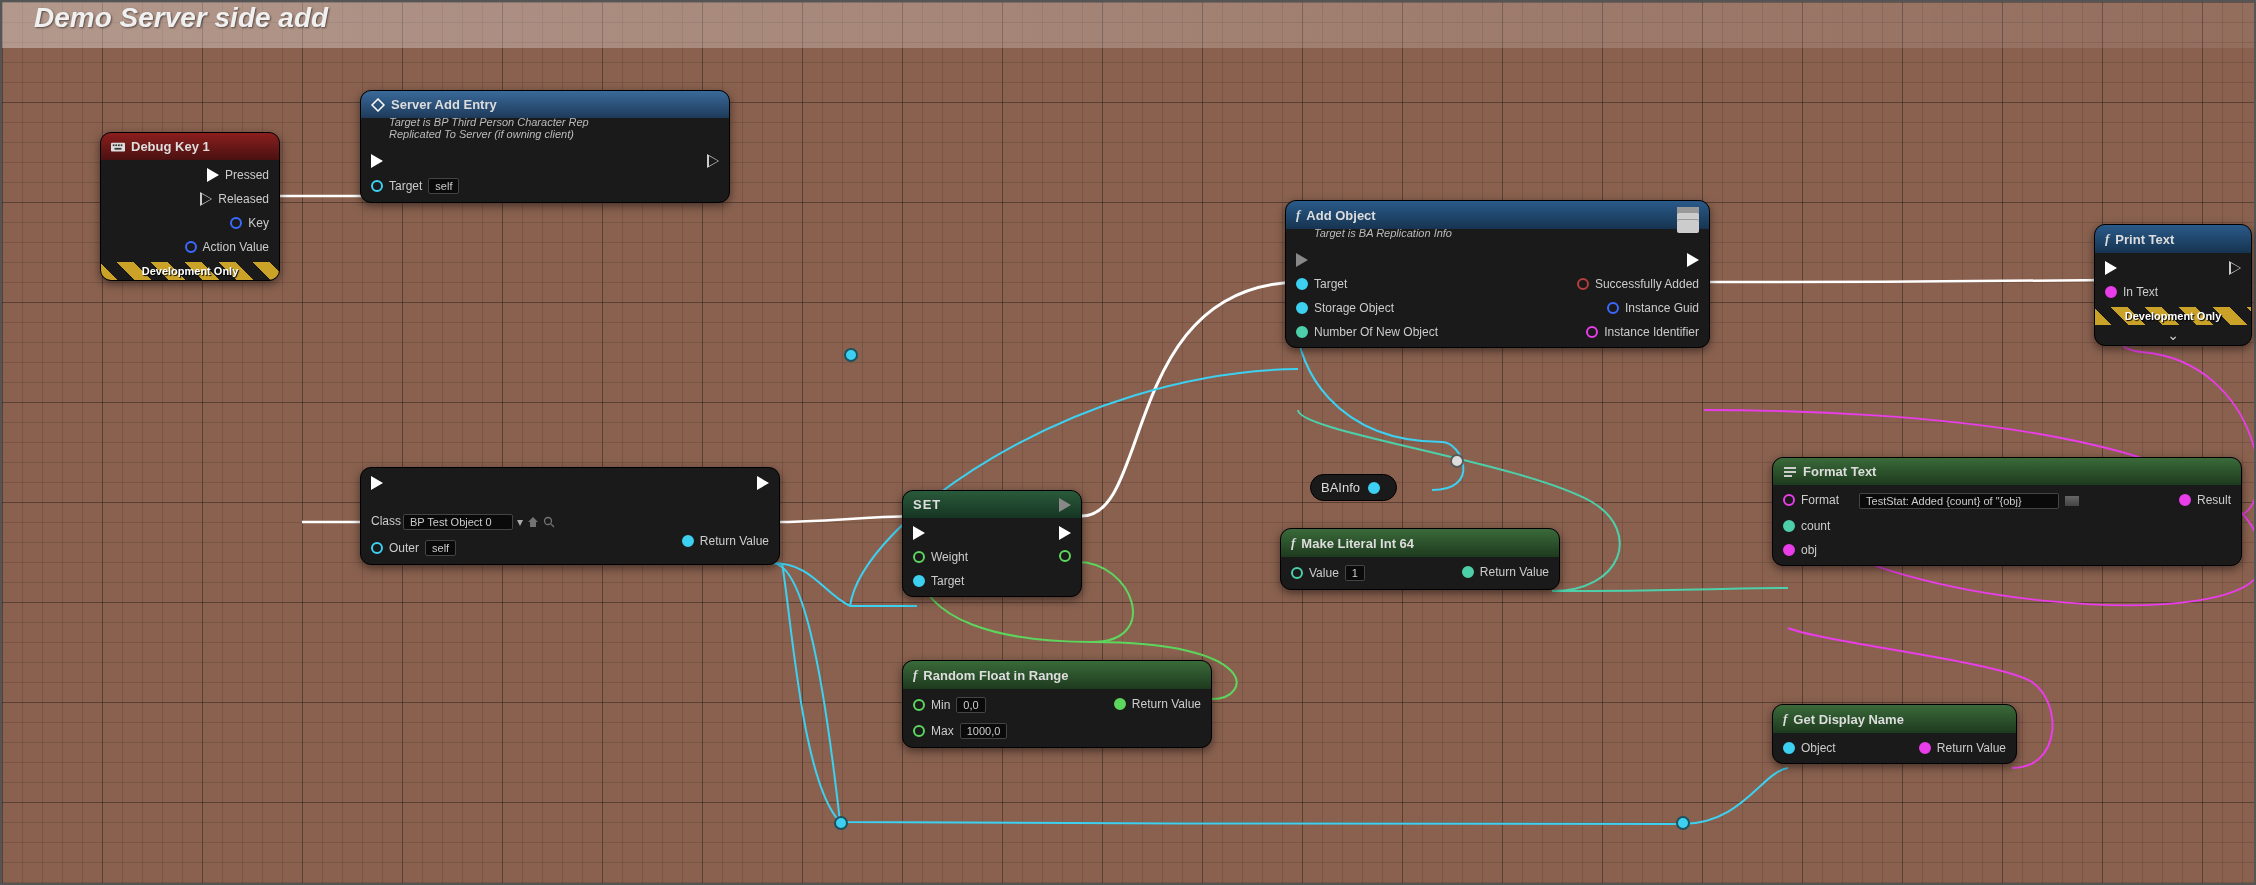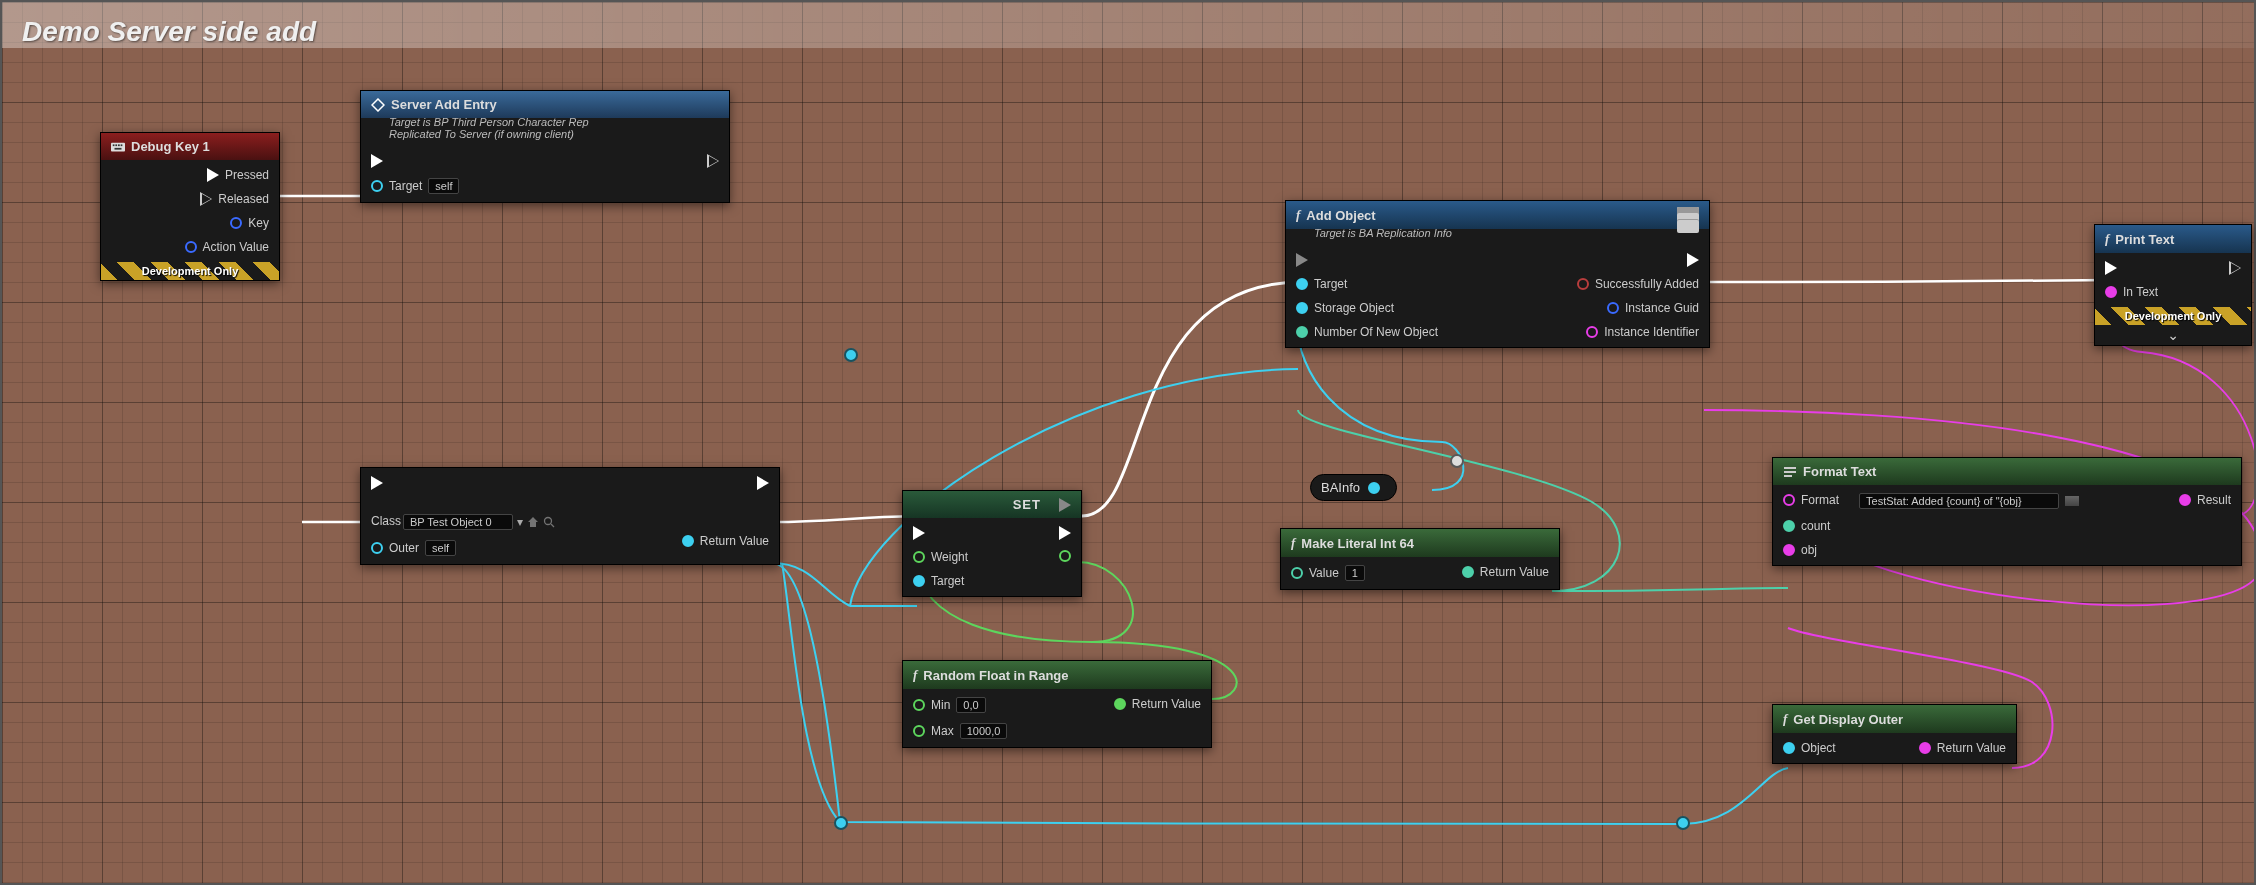--- a/index.html
+++ b/index.html
@@ -1,21 +1,21 @@
 <!DOCTYPE html>
 <html><head>
 <meta charset="utf-8">
 <style>
 *{margin:0;padding:0;box-sizing:border-box}
 body{background:#3a3a3a;font-family:-apple-system,BlinkMacSystemFont,"Segoe UI",Arial,sans-serif;font-size:13px;color:#ddd;overflow:hidden;user-select:none}
 .canvas{position:relative;width:2256px;height:885px;background:#8a614f;background-image:linear-gradient(rgba(0,0,0,.12) 1px,transparent 1px),linear-gradient(90deg,rgba(0,0,0,.12) 1px,transparent 1px),linear-gradient(rgba(0,0,0,.25) 1px,transparent 1px),linear-gradient(90deg,rgba(0,0,0,.25) 1px,transparent 1px);background-size:20px 20px,20px 20px,100px 100px,100px 100px;border:2px solid #555}
-.title-bar{position:absolute;left:0;top:0;right:0;height:46px;background:linear-gradient(90deg,rgba(255,255,255,.35),rgba(255,255,255,.08));display:flex;align-items:flex-end;padding-left:20px}
+.title-bar{position:absolute;left:0;top:0;right:0;height:46px;background:linear-gradient(90deg,rgba(255,255,255,.35),rgba(255,255,255,.08));display:flex;align-items:flex-start;padding-left:32px}
 .title-bar span{font-size:28px;font-weight:600;color:#f0f0f0;text-shadow:1px 1px 2px rgba(0,0,0,.5);font-style:italic}
 svg.wires{position:absolute;inset:0;width:100%;height:100%;pointer-events:none}
-.node{position:absolute;border-radius:0;background:#1a1a1a;box-shadow:0 3px 10px rgba(0,0,0,.5);border:1px solid #000;overflow:hidden}
+.node{position:absolute;border-radius:11px;background:#1a1a1a;box-shadow:0 3px 10px rgba(0,0,0,.5);border:1px solid #000;overflow:hidden}
 .node-header{padding:6px 10px;font-weight:600;display:flex;align-items:center;gap:6px}
 .node-sub{font-size:11px;font-weight:400;font-style:italic;color:#bbb;padding:0 10px 6px 28px;margin-top:-2px}
 .hdr-red{background:linear-gradient(180deg,#8b1e1e,#4a1111)}
 .hdr-blue{background:linear-gradient(180deg,#3a6a9a,#1e3a5a)}
 .hdr-bluefunc{background:linear-gradient(180deg,#2a5a8a,#163450)}
 .hdr-green{background:linear-gradient(180deg,#3a6a3a,#1e3a1e)}
 .hdr-setgreen{background:linear-gradient(180deg,#2a5a3a,#163524)}
 .node-body{padding:8px 10px;display:flex;justify-content:space-between;gap:18px}
 .col{display:flex;flex-direction:column;gap:10px}
 .col.out{align-items:flex-end;text-align:right}
@@ -186,21 +186,21 @@
         <div style="height:24px"></div>
         <div class="pin out">
             <span>Return Value</span>
             <span class="pc c-cyan filled"></span>
           </div>
       </div>
     </div>
   </div>
 
   <div class="node" style="left:900px;top:488px;width:180px">
-    <div class="node-header hdr-setgreen" style="justify-content:flex-end">
+    <div class="node-header hdr-setgreen" style="justify-content:space-between">
       <span style="letter-spacing:1px">SET</span>
       <span class="exec" style="margin-left:12px;border-left-color:#888"></span>
     </div>
     <div class="node-body">
       <div class="col">
         <div class="pin">
             <span class="exec"></span>
           </div>
         <div class="pin">
             <span class="pc c-green hollow"></span>
@@ -356,21 +356,21 @@
             <span>Result</span>
             <span class="pc c-magenta filled"></span>
           </div>
       </div>
     </div>
   </div>
 
   <div class="node" style="left:1770px;top:702px;width:245px">
     <div class="node-header hdr-green">
       <span style="font-style:italic;font-family:serif">f</span>
-      <span>Get Display Outer</span>
+      <span>Get Display Name</span>
     </div>
     <div class="node-body">
       <div class="col">
         <div class="pin">
             <span class="pc c-cyan filled"></span>
             <span>Object</span>
           </div>
       </div>
       <div class="col out">
         <div class="pin out">

